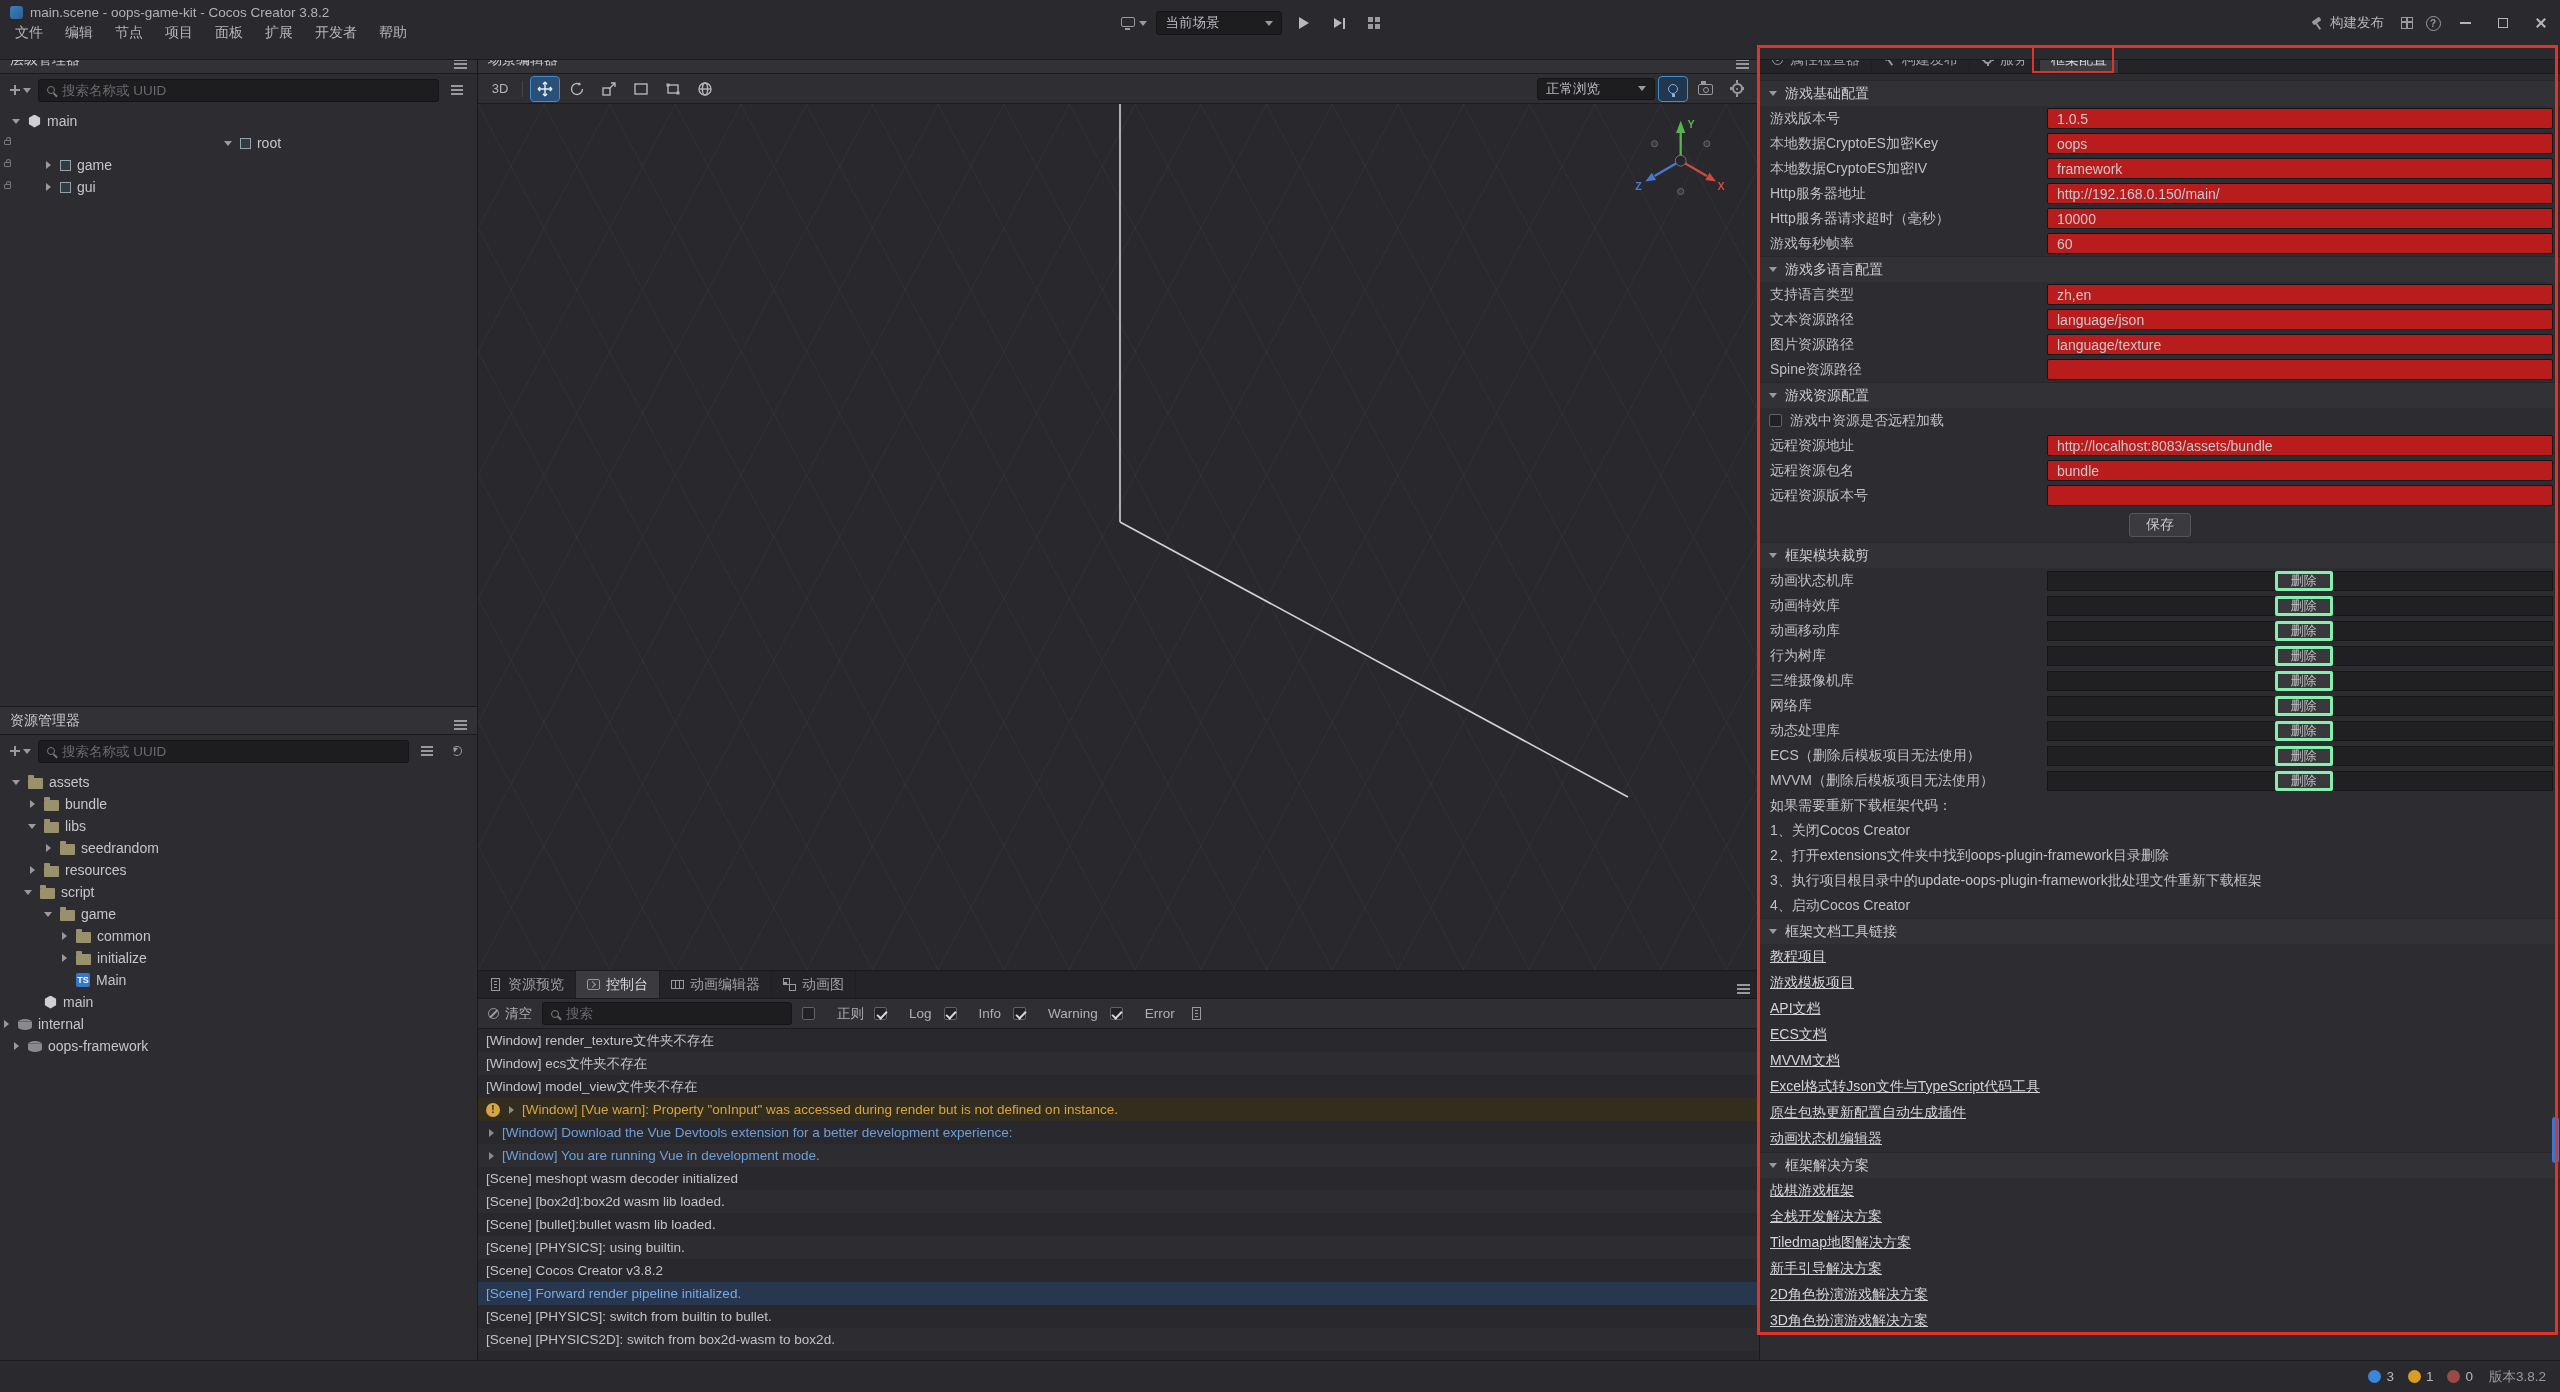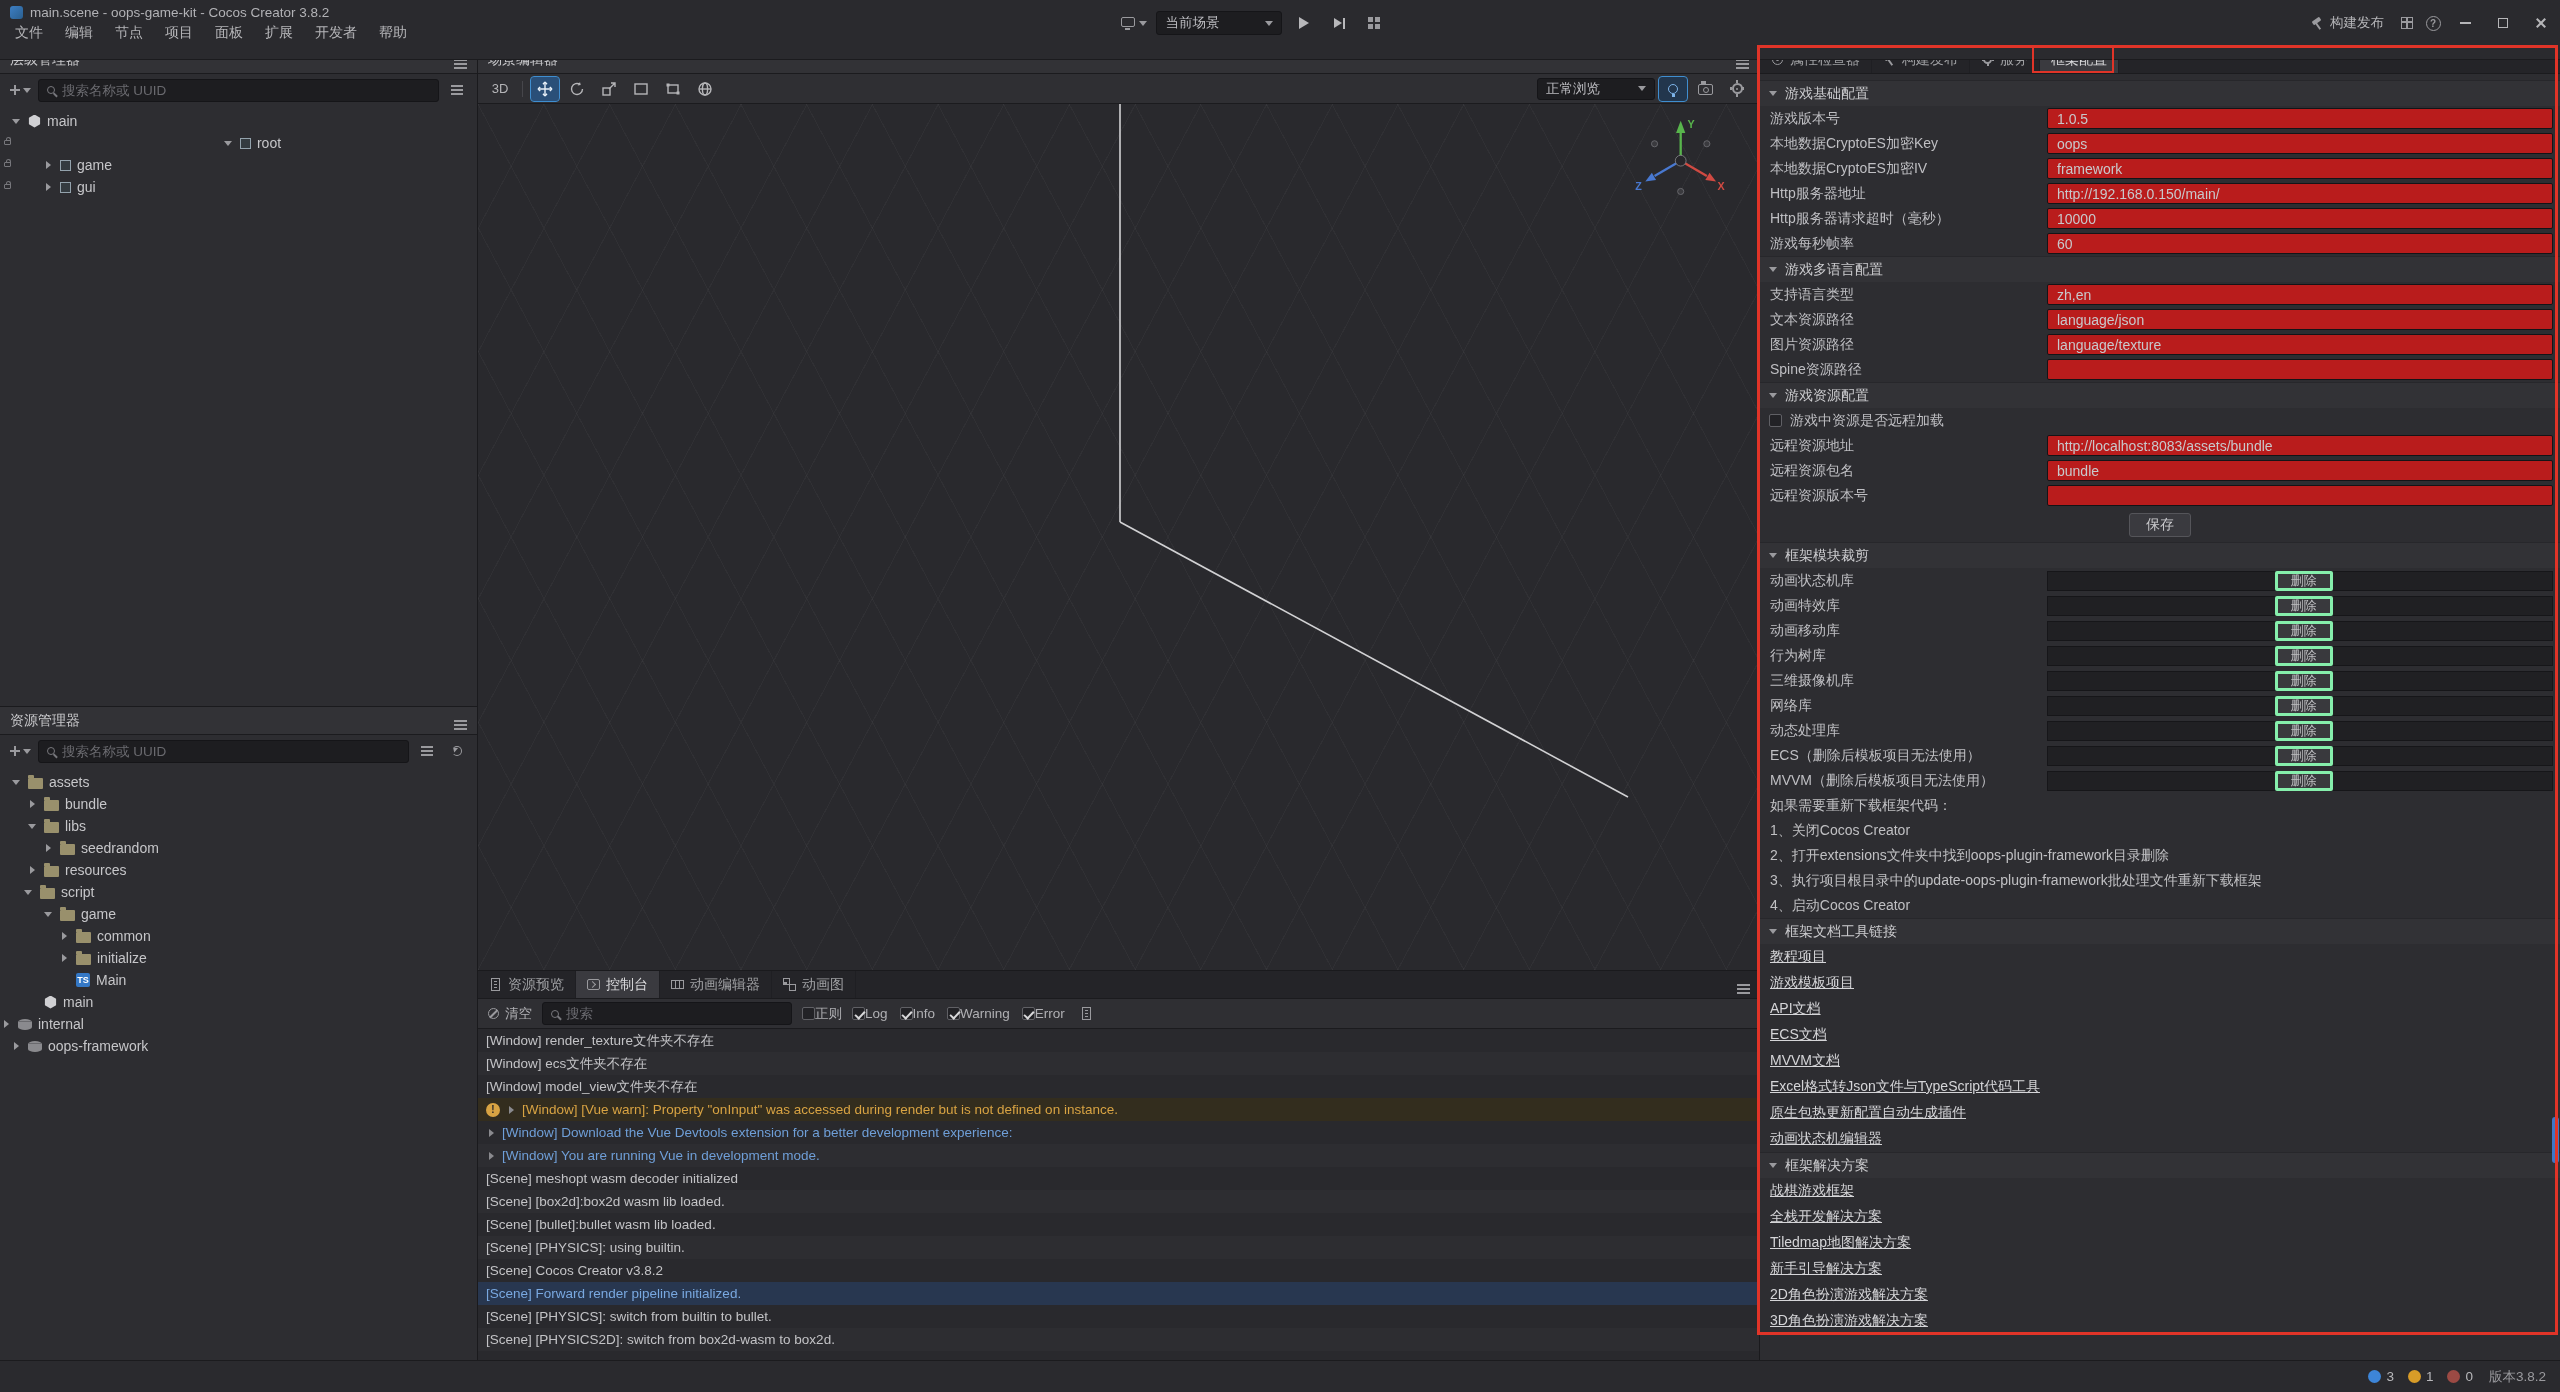--- a/index.html
+++ b/index.html
@@ -135,21 +135,21 @@
   .tabs-row { height:28px; display:flex; align-items:center; background:#242428; border-bottom:1px solid #1b1b1e; padding-right:9px; }
   .tabs { display:flex; height:100%; }
   .tab { display:flex; align-items:center; gap:6px; padding:0 11px; font-size:14px; color:#9fa0a3; border-right:1px solid #1f1f23; }
   .tab.active { background:#3a3a3f; color:#d8d8da; }
   .tabs-row .ic-menu { margin-left:auto; }
   .console-toolbar { height:30px; display:flex; align-items:center; gap:10px; padding:0 10px; background:#2f2f33; border-bottom:1px solid #1b1b1e; }
   .c-btn { display:flex; align-items:center; gap:6px; font-size:13.5px; color:#b0b0b4; }
   .ic-clear { width:11px; height:11px; border:1.5px solid #9a9a9e; border-radius:50%; position:relative; }
   .ic-clear::after { content:""; position:absolute; left:-1px; top:4px; width:11px; height:1.5px; background:#9a9a9e; transform:rotate(-45deg); }
   .console-search { flex:none; width:250px; }
-  .filter { display:flex; align-items:center; gap:0; font-size:13.5px; color:#b0b0b4; }
+  .filter { display:flex; align-items:center; gap:22px; font-size:13.5px; color:#b0b0b4; }
   .filters { display:flex; align-items:center; gap:12px; }
   #console-logs { position:absolute; left:0; right:0; top:58px; bottom:0; background:#29292d; overflow:hidden; }
   .log-row { display:flex; align-items:center; gap:6px; padding:0 8px; height:23px; font-size:13.5px; white-space:nowrap; overflow:hidden; color:#c3c3c6; }
   .log-row:nth-child(even) { background:#2d2d31; }
   .log-warning { color:#d8a343; background:#332d1e !important; }
   .log-info { color:#6f9fd8; }
   .log-info-selected { color:#79a8e0; background:#283750 !important; }
   .ic-warn { width:14px; height:14px; border-radius:50%; background:#d8a343; color:#26262a; font-size:10px; font-weight:bold; display:flex; align-items:center; justify-content:center; flex:none; }
   .log-chevron { width:10px; display:flex; justify-content:center; flex:none; }
   .log-chevron .arr-right { border-left-color:#8a8a8e; }

